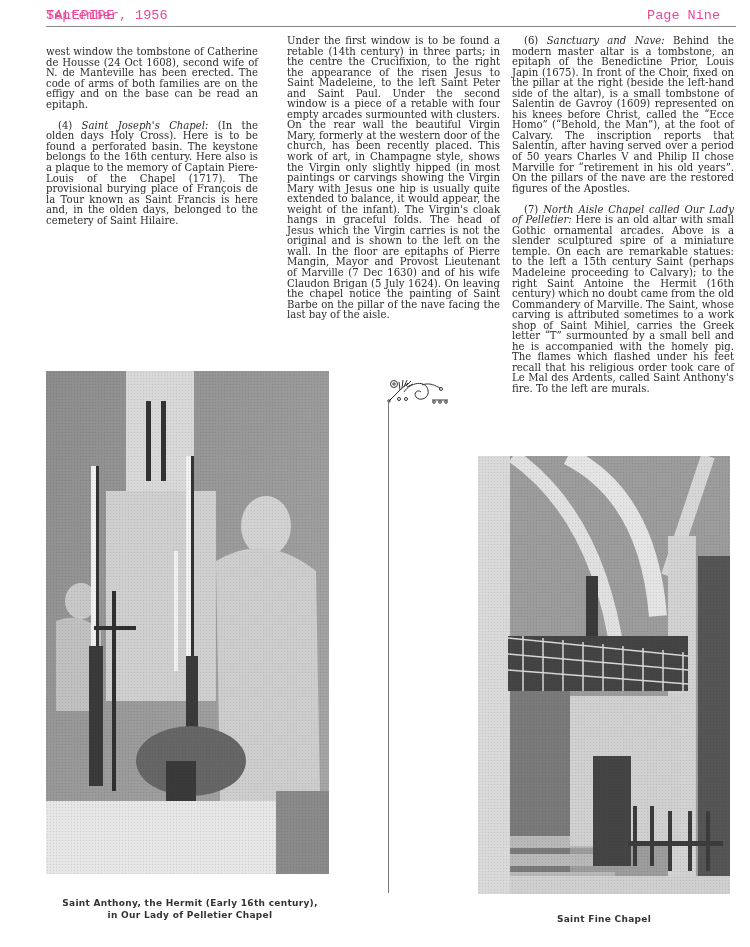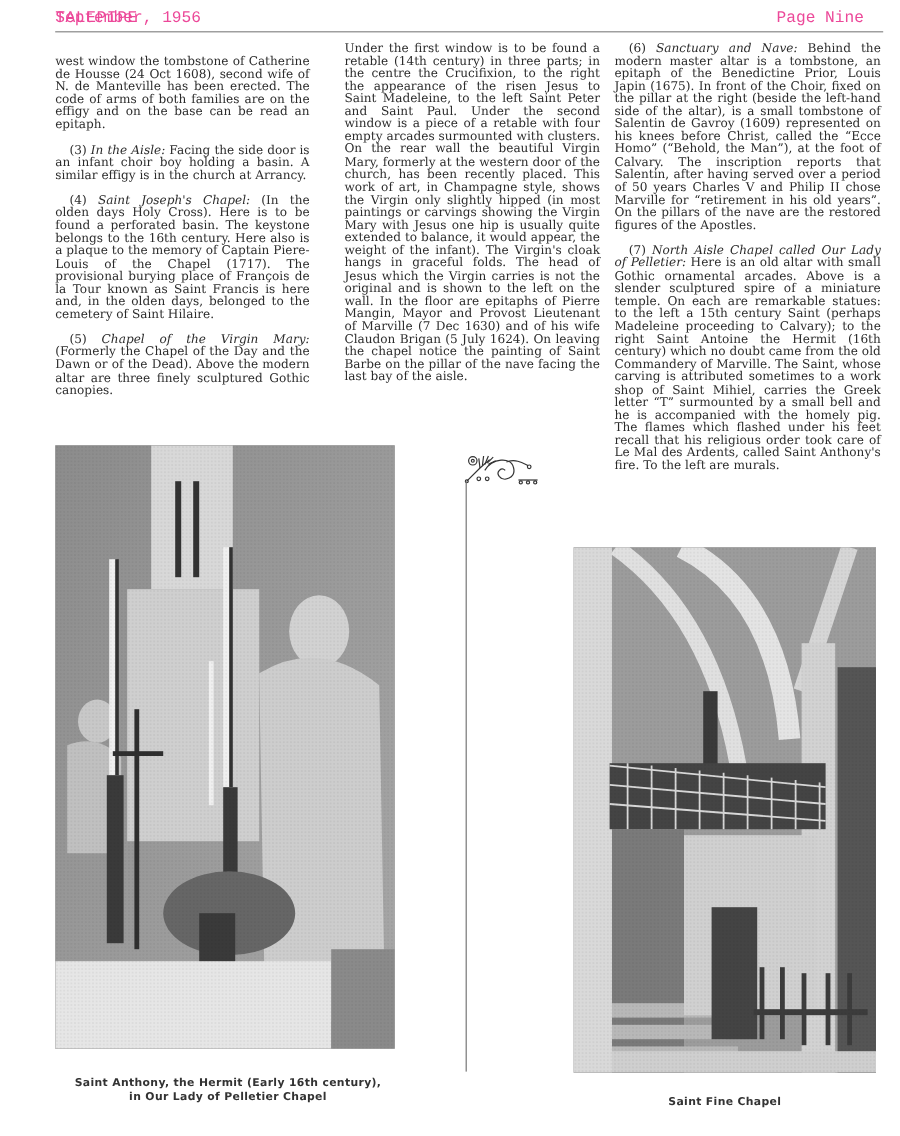--- a/index.html
+++ b/index.html
@@ -34,23 +34,21 @@
 <body>
 
 <div class="header">
   <span class="hdr-date">September, 1956</span>
   <span class="hdr-title">TALEPIPE</span>
   <span class="hdr-page">Page Nine</span>
 </div>
 
 <div class="col col1">
   <p><span>west window the tombstone of Catherine de Housse (24 Oct 1608), second wife of N. de Manteville has been erected. The code of arms of both families are on the effigy and on the base can be read an epitaph.</span></p>
-  <p class="indent"><span>(3) </span><em>In the Aisle:</em><span> Facing the side door is an infant choir boy holding a basin. A similar effigy is in the church at Arrancy.</span></p>
   <p class="indent"><span>(4) </span><em>Saint Joseph's Chapel:</em><span> (In the olden days Holy Cross). Here is to be found a perforated basin. The keystone belongs to the 16th century. Here also is a plaque to the memory of Captain Piere-Louis of the Chapel (1717). The provisional burying place of François de la Tour known as Saint Francis is here and, in the olden days, belonged to the cemetery of Saint Hilaire.</span></p>
-  <p class="indent"><span>(5) </span><em>Chapel of the Virgin Mary:</em><span> (Formerly the Chapel of the Day and the Dawn or of the Dead). Above the modern altar are three finely sculptured Gothic canopies.</span></p>
 </div>
 
 <div class="col col2">
   <p><span>Under the first window is to be found a retable (14th century) in three parts; in the centre the Crucifixion, to the right the appearance of the risen Jesus to Saint Madeleine, to the left Saint Peter and Saint Paul. Under the second window is a piece of a retable with four empty arcades surmounted with clusters. On the rear wall the beautiful Virgin Mary, formerly at the western door of the church, has been recently placed. This work of art, in Champagne style, shows the Virgin only slightly hipped (in most paintings or carvings showing the Virgin Mary with Jesus one hip is usually quite extended to balance, it would appear, the weight of the infant). The Virgin's cloak hangs in graceful folds. The head of Jesus which the Virgin carries is not the original and is shown to the left on the wall. In the floor are epitaphs of Pierre Mangin, Mayor and Provost Lieutenant of Marville (7 Dec 1630) and of his wife Claudon Brigan (5 July 1624). On leaving the chapel notice the painting of Saint Barbe on the pillar of the nave facing the last bay of the aisle.</span></p>
 </div>
 
 <div class="col col3">
   <p class="indent"><span>(6) </span><em>Sanctuary and Nave:</em><span> Behind the modern master altar is a tombstone, an epitaph of the Benedictine Prior, Louis Japin (1675). In front of the Choir, fixed on the pillar at the right (beside the left-hand side of the altar), is a small tombstone of Salentin de Gavroy (1609) represented on his knees before Christ, called the “Ecce Homo” (“Behold, the Man”), at the foot of Calvary. The inscription reports that Salentin, after having served over a period of 50 years Charles V and Philip II chose Marville for “retirement in his old years”. On the pillars of the nave are the restored figures of the Apostles.</span></p>
   <p class="indent"><span>(7) </span><em>North Aisle Chapel called Our Lady of Pelletier:</em><span> Here is an old altar with small Gothic ornamental arcades. Above is a slender sculptured spire of a miniature temple. On each are remarkable statues: to the left a 15th century Saint (perhaps Madeleine proceeding to Calvary); to the right Saint Antoine the Hermit (16th century) which no doubt came from the old Commandery of Marville. The Saint, whose carving is attributed sometimes to a work shop of Saint Mihiel, carries the Greek letter “T” surmounted by a small bell and he is accompanied with the homely pig. The flames which flashed under his feet recall that his religious order took care of Le Mal des Ardents, called Saint Anthony's fire. To the left are murals.</span></p>
 </div>

